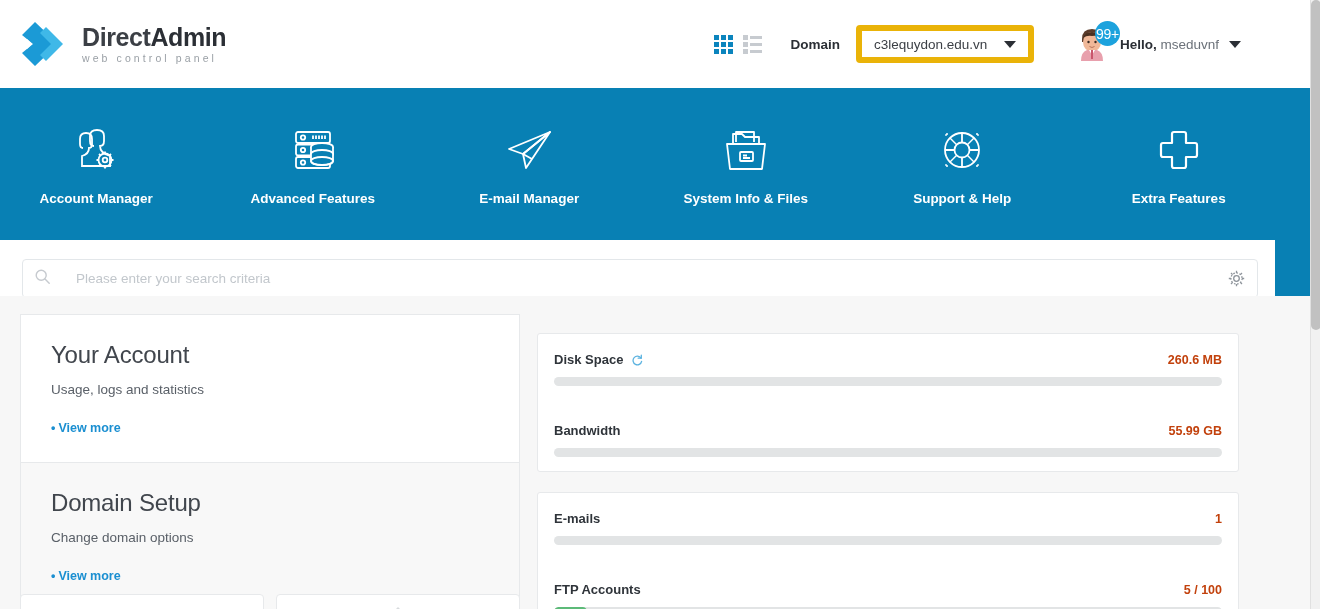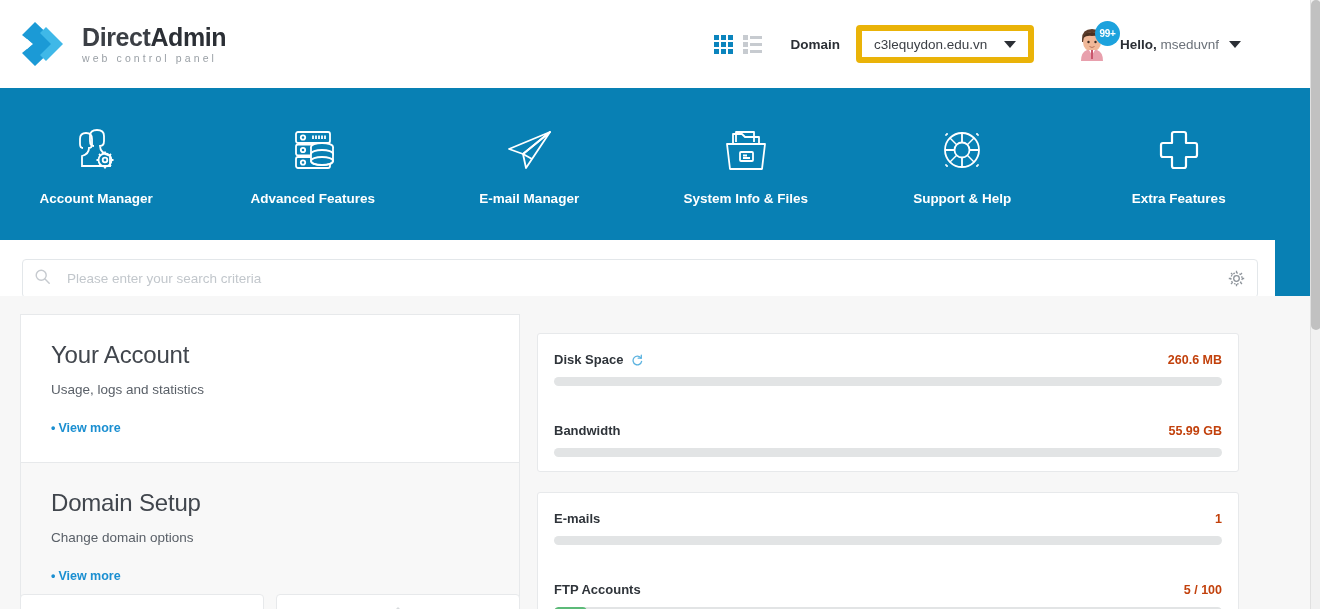--- a/index.html
+++ b/index.html
@@ -124,22 +124,22 @@
     flex: none;
   }
   .badge {
     position: absolute;
     top: -6px; right: -12px;
     min-width: 25px;
     height: 25px;
     border-radius: 50%;
     background: #1ca2dd;
     color: #fff;
-    font-size: 10px;
-    font-weight: bold;
+    font-size: 14px;
+    font-weight: normal;
     display: flex;
     align-items: center;
     justify-content: center;
     letter-spacing: -0.3px;
   }
   .hello {
     font-size: 13.5px;
     color: #6b7179;
     white-space: nowrap;
     margin-right: 10px;
@@ -215,21 +215,21 @@
     padding: 0 12px;
   }
   .searchbox input {
     flex: 1;
     border: none;
     outline: none;
     font-family: "Liberation Sans", sans-serif;
     font-size: 13.5px;
     color: #b91c1c;
     background: transparent;
-    margin-left: 17px;
+    margin-left: 26px;
   }
   .searchbox input::placeholder { color: #c2c7cc; }
 
   
   .mainbg {
     position: absolute;
     top: 296px; left: 0;
     width: 1310px;
     height: 313px;
     background: #f7f7f7;

